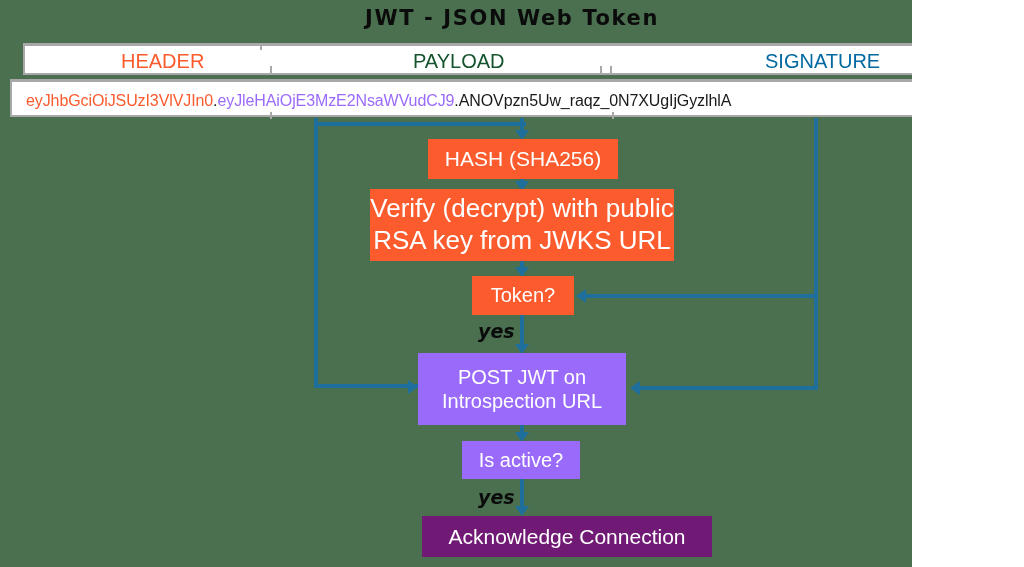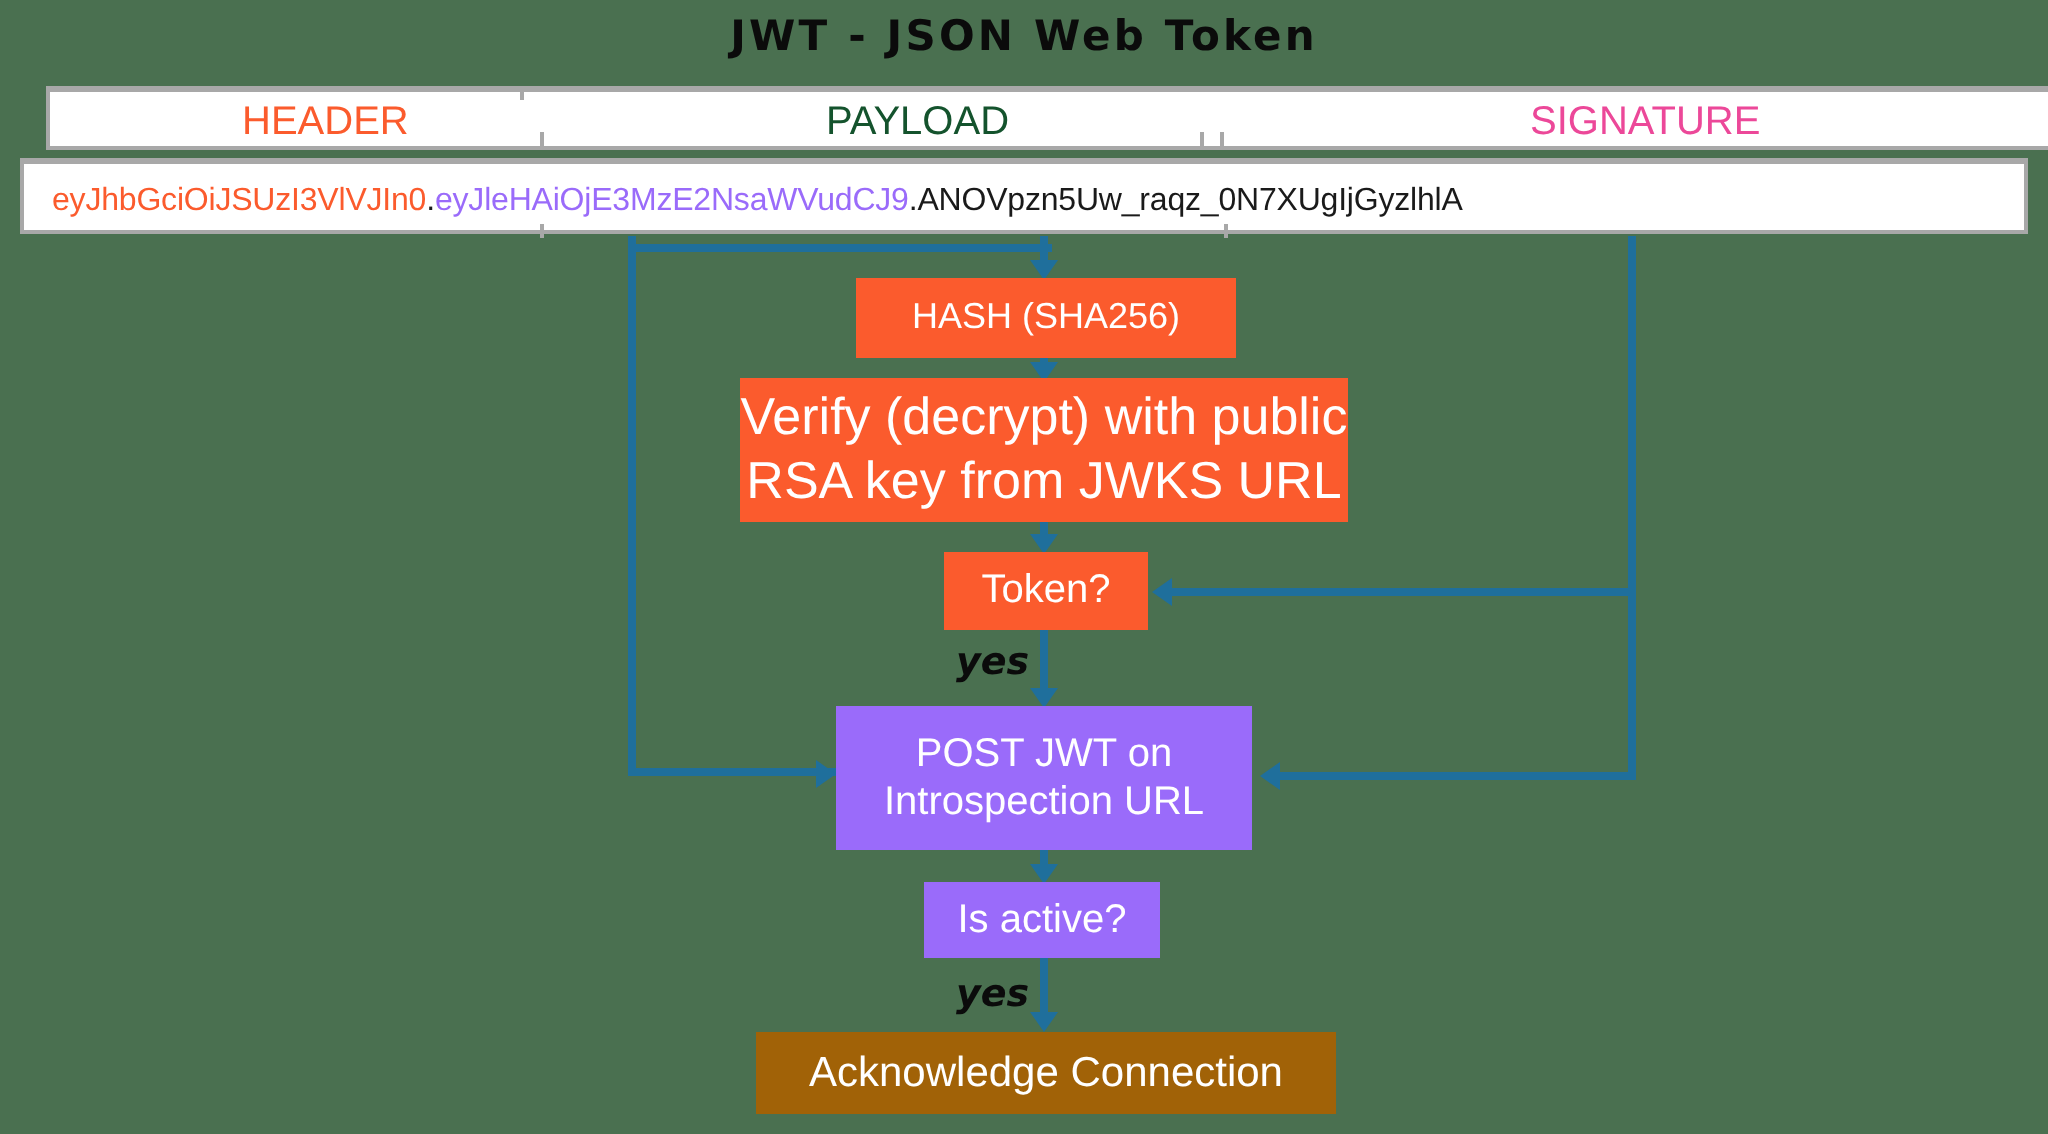--- a/index.html
+++ b/index.html
@@ -2,21 +2,21 @@
 <html><head>
 <meta charset="utf-8">
 <style>
   html, body {
     margin: 0;
     padding: 0;
     background: #ffffff;
   }
   #canvas {
     position: relative;
-    width: 1024px;
+    width: 912px;
     height: 567px;
     background: #4a7050;
     overflow: hidden;
     font-family: "Liberation Sans", sans-serif;
   }
 
   
   #title {
     position: absolute;
     left: 0;
@@ -54,21 +54,21 @@
   }
   .seg-label {
     position: absolute;
     top: 3px;
     font-size: 20px;
     line-height: 24px;
     white-space: nowrap;
   }
   #label-header   { left: 96px;  color: #fb5b2d; }
   #label-payload  { left: 388px; color: #14532d; text-align: center; }
-  #label-signature{ left: 740px; color: #ec4899; }
+  #label-signature{ left: 740px; color: #0369a1; }
 
   
   .tick {
     position: absolute;
     width: 2px;
     background: #a8a8a8;
   }
   #tick-lbl-1 { left: 260px; top: 43px;  height: 7px; }
   #tick-lbl-2 { left: 270px; top: 66px;  height: 9px; }
   #tick-lbl-3 { left: 600px; top: 66px;  height: 9px; }
@@ -96,23 +96,23 @@
     box-sizing: border-box;
     display: flex;
     align-items: center;
     justify-content: center;
     text-align: center;
     color: #ffffff;
     line-height: 1.22;
   }
   .node-orange { background: #fb5b2d; }
   .node-purple { background: #9a6bfa; }
-  .node-black  { background: #a16207; }
-
-  #node-hash      { left: 428px; top: 139px; width: 190px; height: 40px; font-size: 18px; }
+  .node-black  { background: #701a75; margin-left: 44px; }
+
+  #node-hash      { left: 428px; top: 139px; width: 190px; height: 40px; font-size: 21px; }
   #node-verify    { left: 370px; top: 189px; width: 304px; height: 72px; font-size: 26px; }
   #node-match     { left: 472px; top: 276px; width: 102px; height: 39px; font-size: 20px; }
   #node-post      { left: 418px; top: 353px; width: 208px; height: 72px; font-size: 20px; }
   #node-isactive  { left: 462px; top: 441px; width: 118px; height: 38px; font-size: 20px; }
   #node-ack       { left: 378px; top: 516px; width: 290px; height: 41px; font-size: 21px; }
 
   
   .yes-label {
     position: absolute;
     font-family: "DejaVu Sans", sans-serif;

